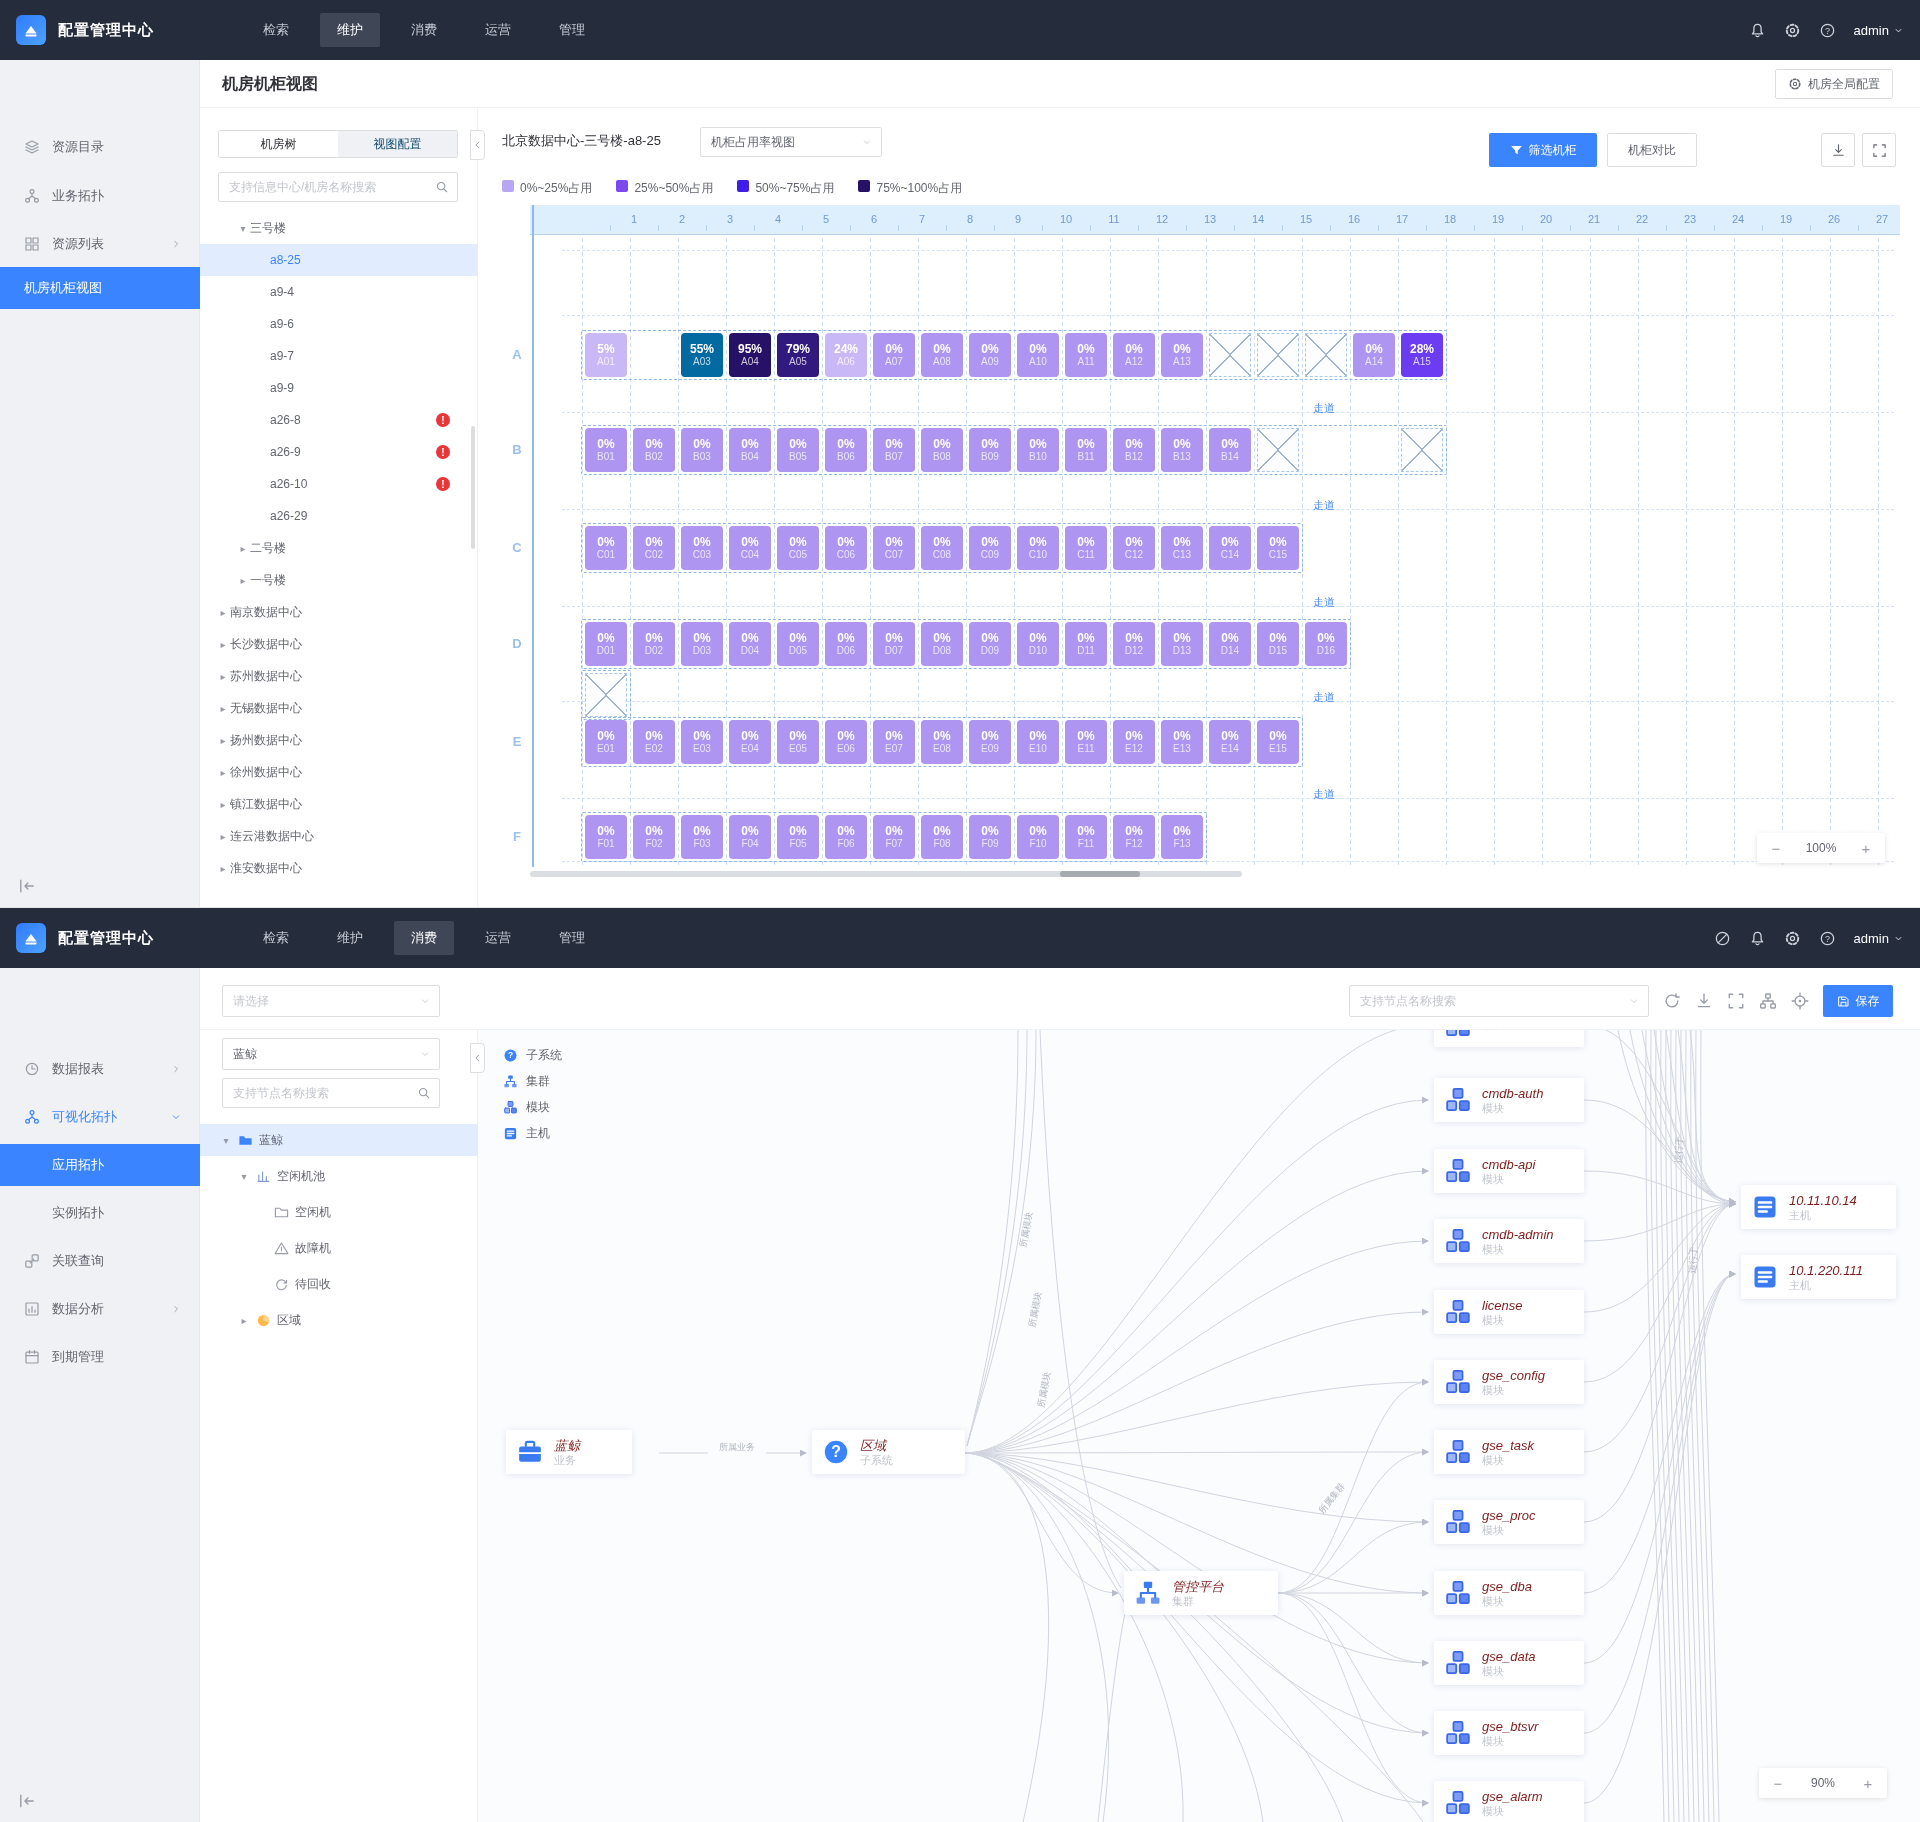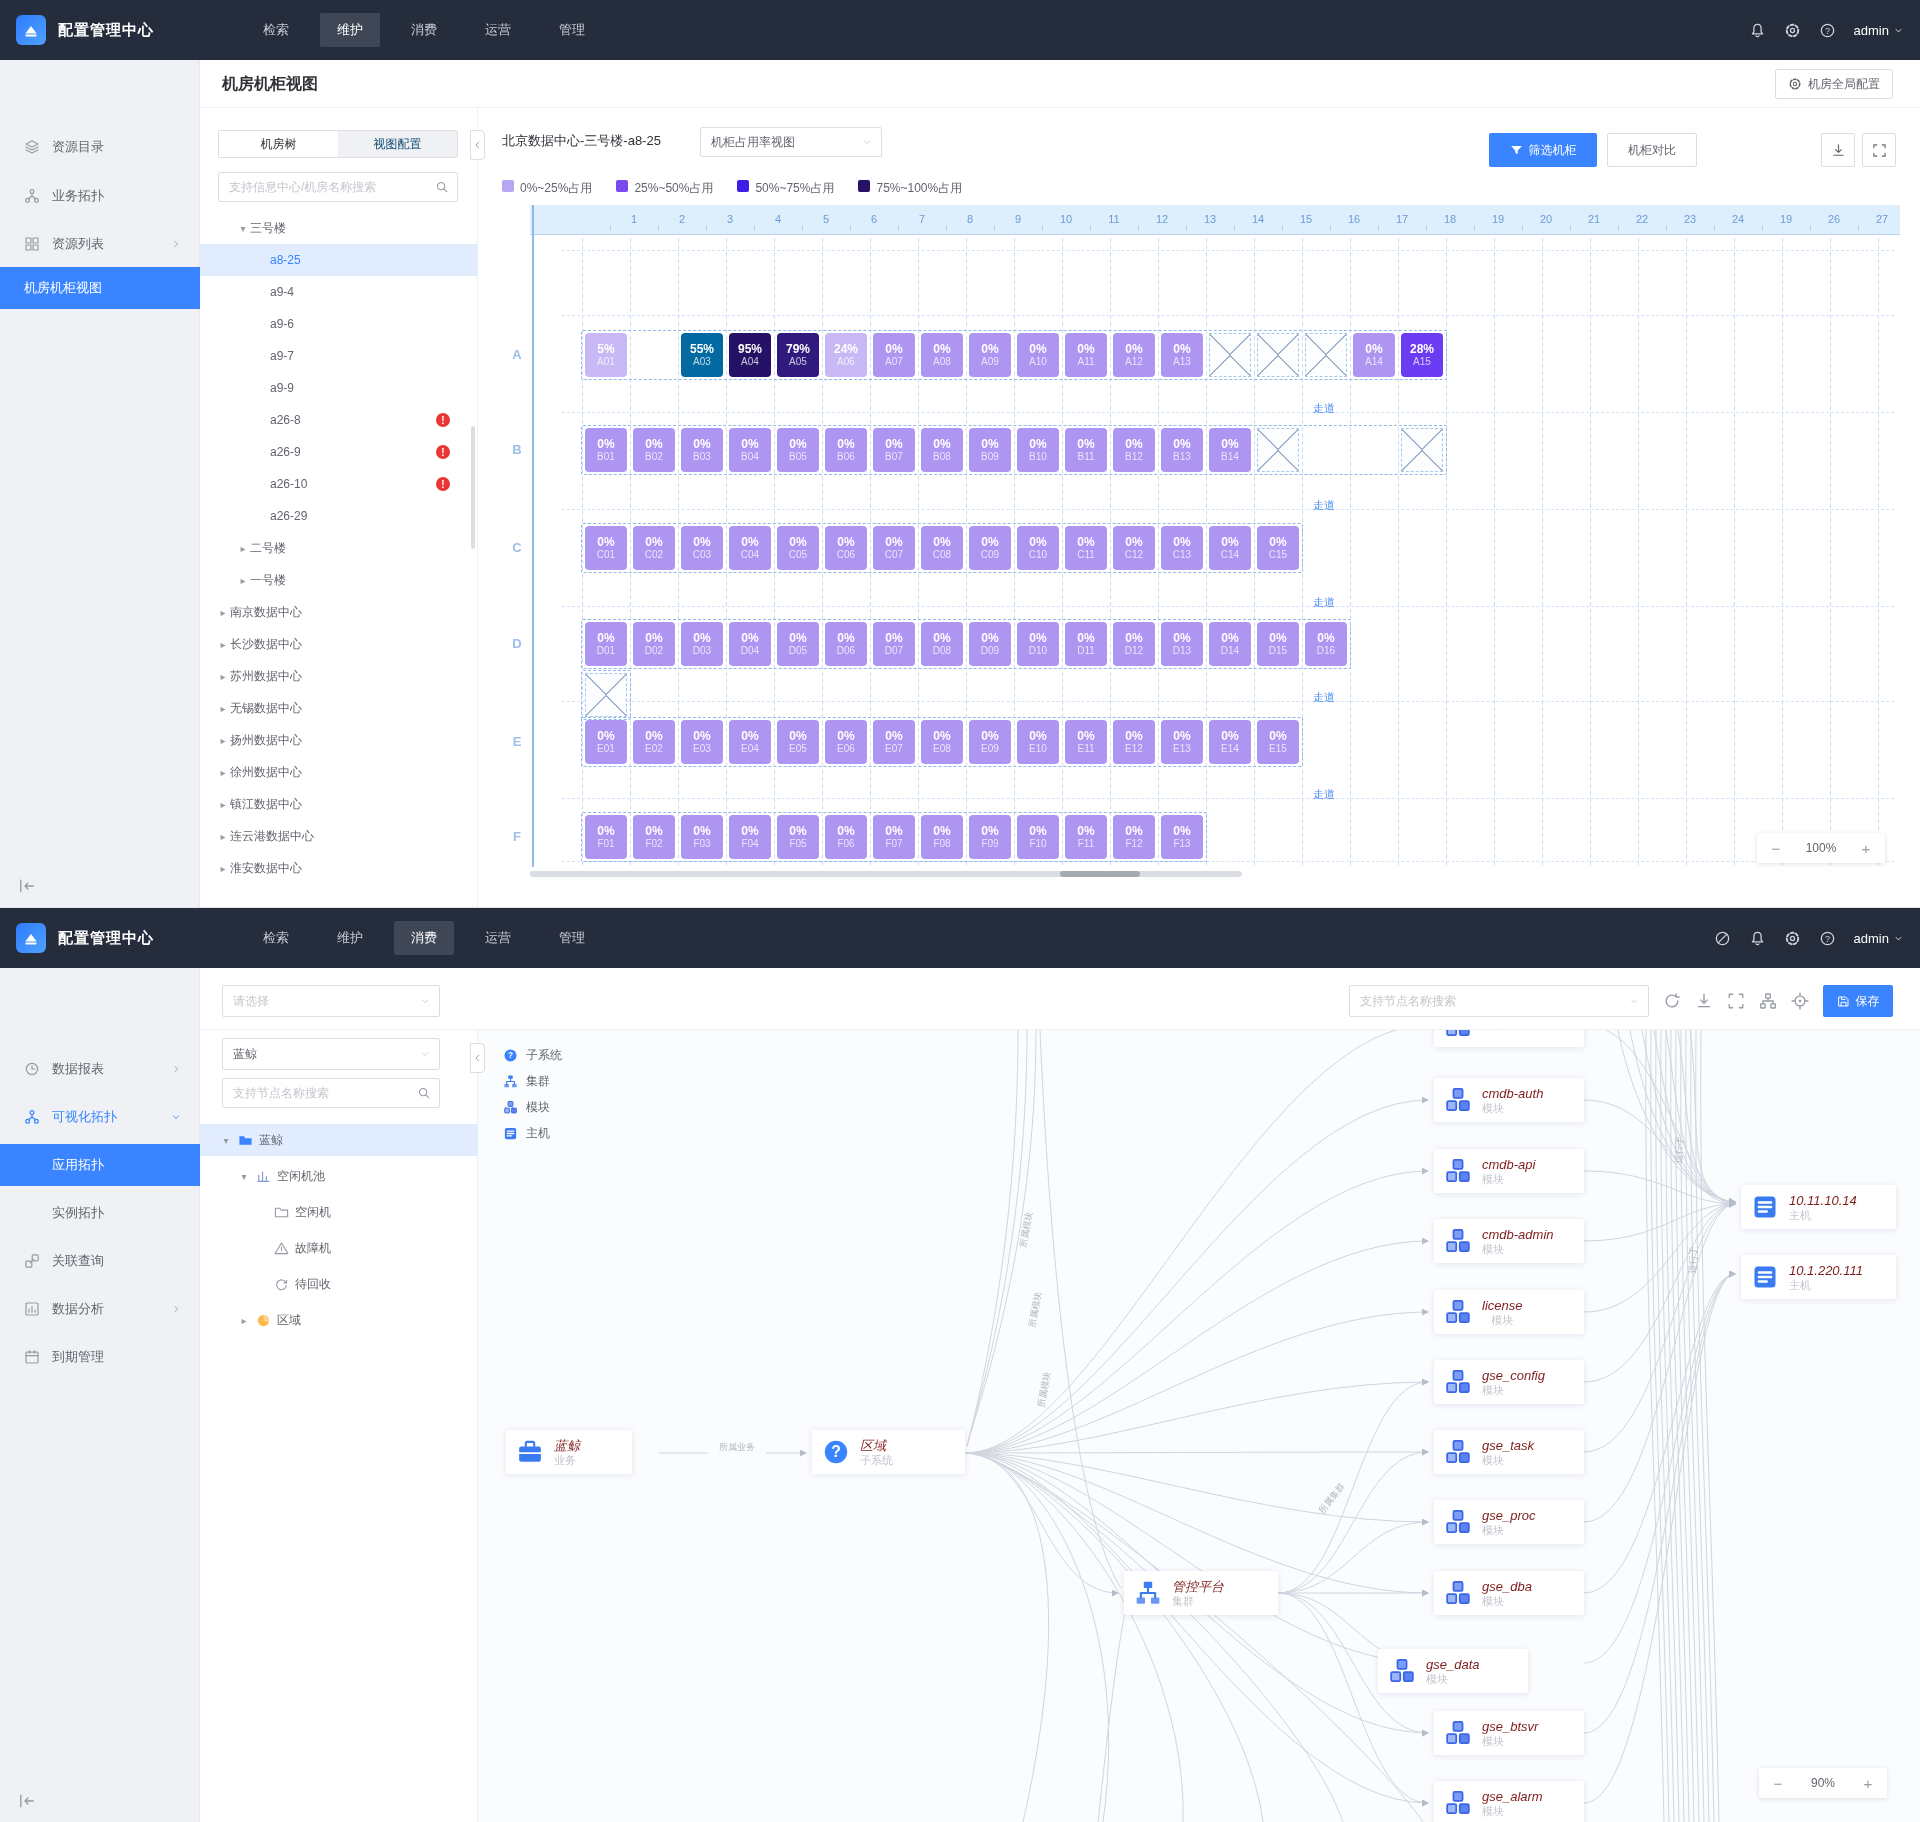--- a/index.html
+++ b/index.html
@@ -1271,21 +1271,21 @@
           <span class="n-ico"><svg width="100%" height="100%" viewBox="0 0 16 16" fill="none" stroke="currentColor" stroke-width="1.2" stroke-linecap="round" stroke-linejoin="round">
               <rect x="5.4" y="1.6" width="5.2" height="5.2" rx="0.8" fill="#7d9cf6" stroke="#3a66e8" stroke-width="1"></rect>
               <rect x="1.8" y="8.6" width="5.2" height="5.2" rx="0.8" fill="#9db6f8" stroke="#3a66e8" stroke-width="1"></rect>
               <rect x="9" y="8.6" width="5.2" height="5.2" rx="0.8" fill="#5d82f2" stroke="#3a66e8" stroke-width="1"></rect>
             </svg></span>
           <span>
             <div class="n-title">cmdb-admin</div>
             <div class="n-sub">模块</div>
           </span>
         </div>
-        <div class="tnode" style="left: 956px; top: 260px; width: 150px; text-align: center;">
+        <div class="tnode" style="left: 956px; top: 260px; width: 150px;">
           <span class="n-ico"><svg width="100%" height="100%" viewBox="0 0 16 16" fill="none" stroke="currentColor" stroke-width="1.2" stroke-linecap="round" stroke-linejoin="round">
               <rect x="5.4" y="1.6" width="5.2" height="5.2" rx="0.8" fill="#7d9cf6" stroke="#3a66e8" stroke-width="1"></rect>
               <rect x="1.8" y="8.6" width="5.2" height="5.2" rx="0.8" fill="#9db6f8" stroke="#3a66e8" stroke-width="1"></rect>
               <rect x="9" y="8.6" width="5.2" height="5.2" rx="0.8" fill="#5d82f2" stroke="#3a66e8" stroke-width="1"></rect>
             </svg></span>
           <span>
             <div class="n-title">license</div>
             <div class="n-sub">模块</div>
           </span>
         </div>
@@ -1326,21 +1326,21 @@
           <span class="n-ico"><svg width="100%" height="100%" viewBox="0 0 16 16" fill="none" stroke="currentColor" stroke-width="1.2" stroke-linecap="round" stroke-linejoin="round">
               <rect x="5.4" y="1.6" width="5.2" height="5.2" rx="0.8" fill="#7d9cf6" stroke="#3a66e8" stroke-width="1"></rect>
               <rect x="1.8" y="8.6" width="5.2" height="5.2" rx="0.8" fill="#9db6f8" stroke="#3a66e8" stroke-width="1"></rect>
               <rect x="9" y="8.6" width="5.2" height="5.2" rx="0.8" fill="#5d82f2" stroke="#3a66e8" stroke-width="1"></rect>
             </svg></span>
           <span>
             <div class="n-title">gse_dba</div>
             <div class="n-sub">模块</div>
           </span>
         </div>
-        <div class="tnode" style="left: 900px; top: 611px; width: 150px; margin-top: 8px;">
+        <div class="tnode" style="left: 956px; top: 611px; width: 150px;">
           <span class="n-ico"><svg width="100%" height="100%" viewBox="0 0 16 16" fill="none" stroke="currentColor" stroke-width="1.2" stroke-linecap="round" stroke-linejoin="round">
               <rect x="5.4" y="1.6" width="5.2" height="5.2" rx="0.8" fill="#7d9cf6" stroke="#3a66e8" stroke-width="1"></rect>
               <rect x="1.8" y="8.6" width="5.2" height="5.2" rx="0.8" fill="#9db6f8" stroke="#3a66e8" stroke-width="1"></rect>
               <rect x="9" y="8.6" width="5.2" height="5.2" rx="0.8" fill="#5d82f2" stroke="#3a66e8" stroke-width="1"></rect>
             </svg></span>
           <span>
             <div class="n-title">gse_data</div>
             <div class="n-sub">模块</div>
           </span>
         </div>

